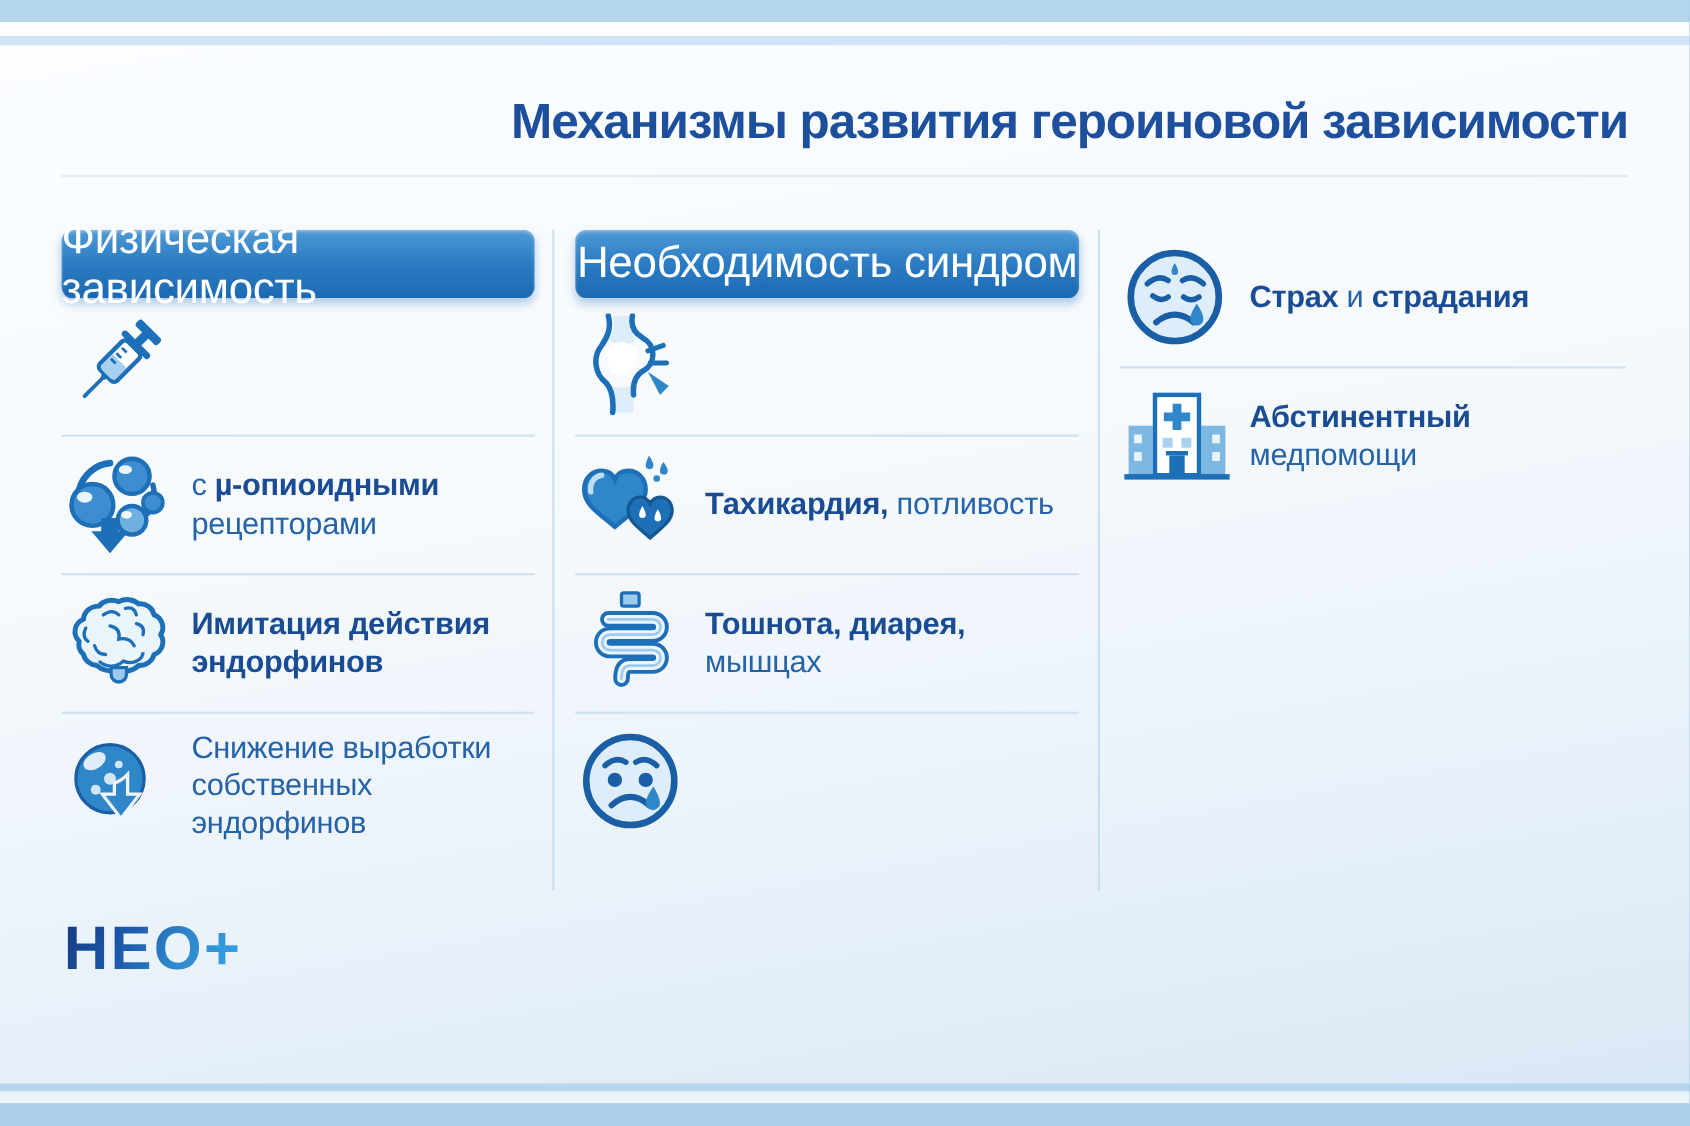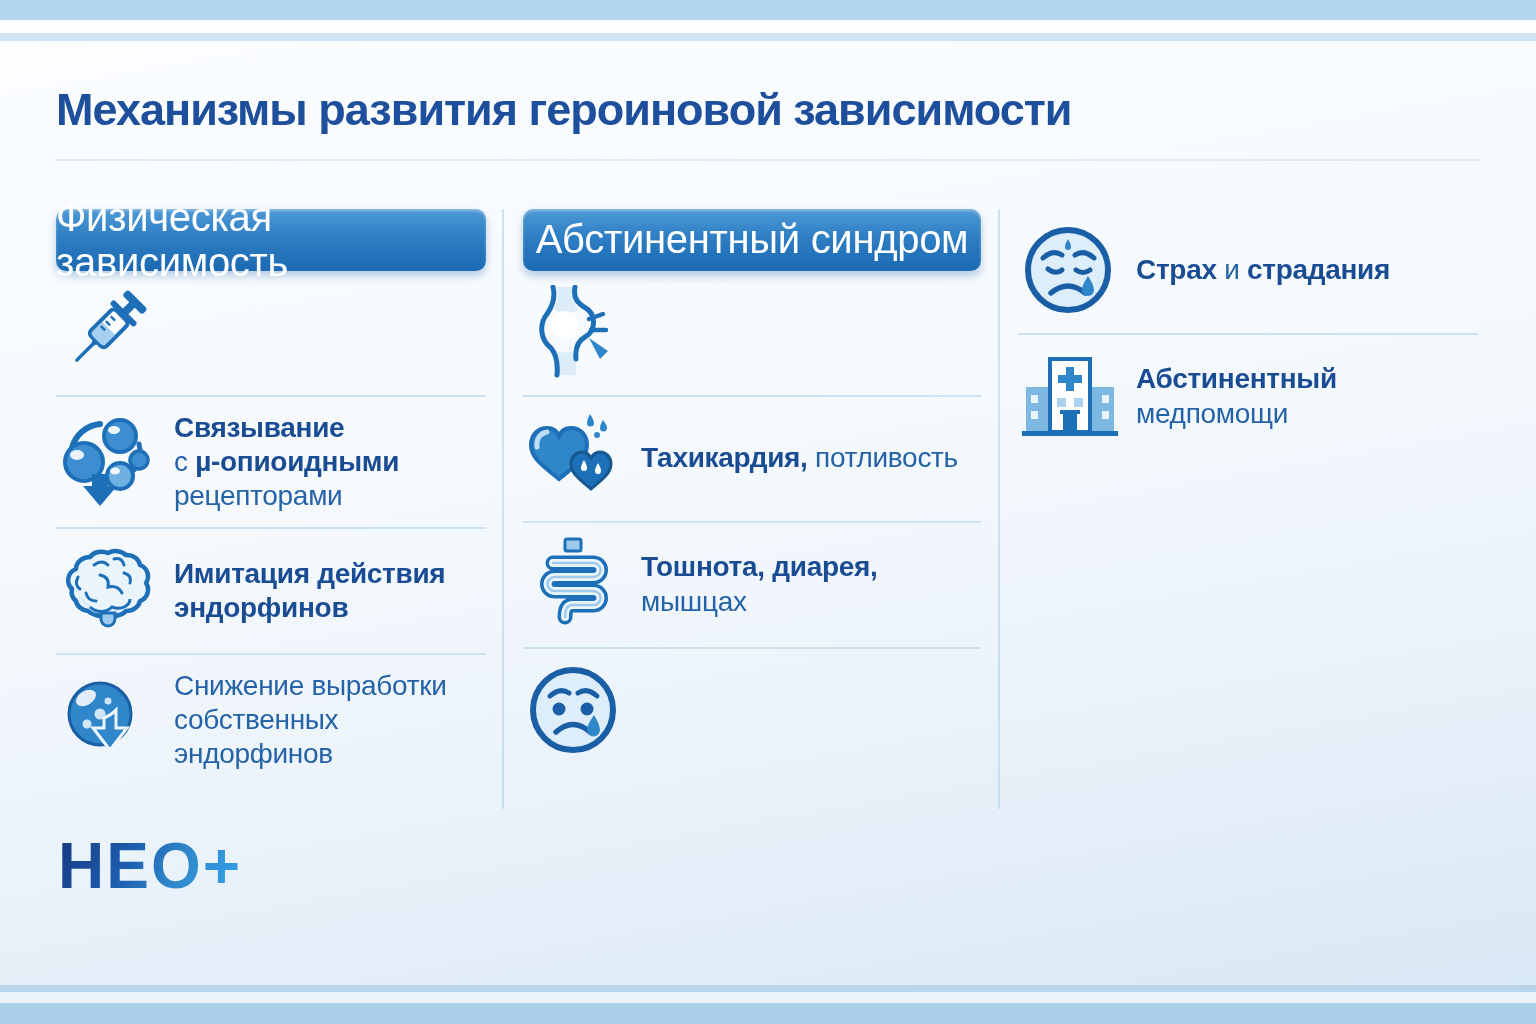--- a/index.html
+++ b/index.html
@@ -9,42 +9,42 @@
   
   .band-top{height:20px;background:#b5d7ee;}
   .gap-top{height:13px;background:#fbfdff;}
   .stripe-top{height:8px;background:#cfe3f4;}
   .stripe-bottom{height:7px;background:#b7d6ee;}
   .gap-bottom{height:11px;background:#ecf4fa;}
   .band-bottom{height:21px;background:#abcfe9;}
   .main{flex:1;position:relative;box-sizing:border-box;padding:0 56px;
         background:linear-gradient(170deg,#fbfdff 0%,#f6fafd 40%,#eaf2fa 70%,#d9e8f5 100%);}
 
-  .page-title{margin:44px 0 0 0;text-align:left;
+  .page-title{margin:44px 0 0 0;text-align:right;
         font-size:45px;font-weight:bold;letter-spacing:-1px;color:#1e4f9c;line-height:1.1;}
   .title-rule{height:2px;background:#dfeaf4;margin-top:24px;}
 
   .columns{position:relative;margin-top:48px;display:grid;
         grid-template-columns:430px 458px 460px;column-gap:37px;}
   .v-sep{position:absolute;top:0;width:2px;height:600px;background:#bdd8ee;opacity:.75;}
   .v-sep.s1{left:446px;} .v-sep.s2{left:942px;}
 
   .col-header{height:62px;border-radius:10px;display:flex;align-items:center;justify-content:center;
         background:linear-gradient(180deg,#4e9ad6 0%,#2e7ec4 45%,#1a69b2 100%);
         box-shadow:0 5px 9px rgba(110,155,205,.5), inset 0 2px 3px rgba(255,255,255,.35);
         color:#ffffff;font-size:40px;font-weight:normal;letter-spacing:-0.3px;}
 
   .item{display:flex;align-items:center;gap:18px;padding:14px 4px;min-height:118px;box-sizing:border-box;}
   .item.divided{border-bottom:2px solid #cfe2f2;}
   .icon{flex:0 0 96px;width:96px;height:96px;display:flex;align-items:center;justify-content:center;}
   .icon svg{width:96px;height:96px;display:block;}
   .item-text{font-size:28px;line-height:1.22;letter-spacing:-0.3px;color:#2563a8;}
   .seg.bold{font-weight:bold;color:#1a4c94;}
 
-  .logo{position:absolute;left:58px;top:788px;font-size:64px;font-weight:bold;letter-spacing:2px;
+  .logo{position:absolute;left:58px;top:788px;font-size:56px;font-weight:bold;letter-spacing:2px;
         background:linear-gradient(118deg,#16377e 0%,#1d5cae 38%,#2f86c9 62%,#35a7ee 100%);
         -webkit-background-clip:text;background-clip:text;color:transparent;}
 </style>
 </head>
 <body>
 
 <div class="page">
   <div class="band-top"></div>
   <div class="gap-top"></div>
   <div class="stripe-top"></div>
@@ -86,21 +86,20 @@
                 <ellipse cx="54" cy="16" rx="6" ry="4" fill="#fff" opacity="0.9"></ellipse>
                 <circle cx="79" cy="46" r="9" fill="#3c8ed0" stroke="#1d6fb8" stroke-width="3.5"></circle>
                 <circle cx="24" cy="48" r="19" fill="#3c8ed0" stroke="#1d6fb8" stroke-width="4"></circle>
                 <ellipse cx="17" cy="41" rx="7" ry="5" fill="#fff" opacity="0.9"></ellipse>
                 <circle cx="60" cy="62" r="13" fill="#6fb0e0" stroke="#1d6fb8" stroke-width="4"></circle>
                 <ellipse cx="55" cy="57" rx="5" ry="3.5" fill="#fff" opacity="0.9"></ellipse>
                 <path d="M32 60 v12 h-9 l17 20 17 -20 h-9 v-12 z" fill="#1d6fb8"></path>
               </svg>
             </span>
             <div class="item-text">
-              <div class="line"><span class="seg bold">Связывание</span></div>
               <div class="line"><span class="seg">с </span><span class="seg bold">µ-опиоидными</span></div>
               <div class="line"><span class="seg">рецепторами</span></div>
             </div>
           </div>
           <div class="item divided">
             <span class="icon">
               <svg viewBox="0 0 96 96">
                 <path d="M12 46 a12 12 0 0 1 4 -20 a14 12 0 0 1 14 -12 a14 12 0 0 1 18 -4 a14 12 0 0 1 18 2 a13 12 0 0 1 14 10 a12 12 0 0 1 6 18 a12 12 0 0 1 -6 18 a14 12 0 0 1 -14 10 a16 12 0 0 1 -20 4 a16 12 0 0 1 -18 -4 a14 12 0 0 1 -12 -10 a12 12 0 0 1 -4 -12 z" fill="#eaf4fb" stroke="#1d6fb8" stroke-width="4.5" stroke-linejoin="round"></path>
                 <path d="M18 50 a30 24 0 0 0 30 18 a34 26 0 0 1 -30 -18 z" fill="#bcdcf2"></path>
                 <path d="M34 22 q8 -6 14 0" fill="none" stroke="#1d6fb8" stroke-width="3" stroke-linecap="round"></path>
@@ -130,21 +129,21 @@
                 <path d="M56 38 v18 h11 l-17 22 -17 -22 h11 v-10 a31 31 0 0 0 12 -8 z" fill="#2f86c9" stroke="#eef6fc" stroke-width="3"></path>
               </svg>
             </span>
             <div class="item-text">
               <div class="line"><span class="seg">Снижение выработки</span></div>
               <div class="line"><span class="seg">собственных эндорфинов</span></div>
             </div>
           </div>
         </section>
         <section class="column">
-          <div class="col-header">Абстинентный синдром</div>
+          <div class="col-header">Необходимость синдром</div>
           <div class="item divided">
             <span class="icon">
               <svg viewBox="0 0 96 96">
                 <path d="M30 2 c2 10 0 16 -3 22 c8 6 18 6 24 0 c-4 -6 -5 -14 -3 -22 z" fill="#dcedf9"></path>
                 <path d="M24 64 a20 12 0 0 0 28 0 c-2 10 -4 16 -3 26 h-22 c1 -10 -1 -16 -3 -26 z" fill="#dcedf9"></path>
                 <circle cx="38" cy="40" r="14" fill="#ffffff"></circle>
                 <path d="M26 2 c3 12 -1 20 -6 27 a24 24 0 0 0 4 34 c5 6 7 16 6 27" fill="none" stroke="#1d6fb8" stroke-width="5" stroke-linecap="round"></path>
                 <path d="M48 2 c-2 10 2 16 9 20 a17 17 0 0 1 1 30 c-7 4 -10 12 -9 22" fill="none" stroke="#1d6fb8" stroke-width="5" stroke-linecap="round"></path>
                 <path d="M62 34 l14 -5" stroke="#1d6fb8" stroke-width="4.5" stroke-linecap="round" fill="none"></path>
                 <path d="M64 45 h15" stroke="#1d6fb8" stroke-width="4.5" stroke-linecap="round" fill="none"></path>

